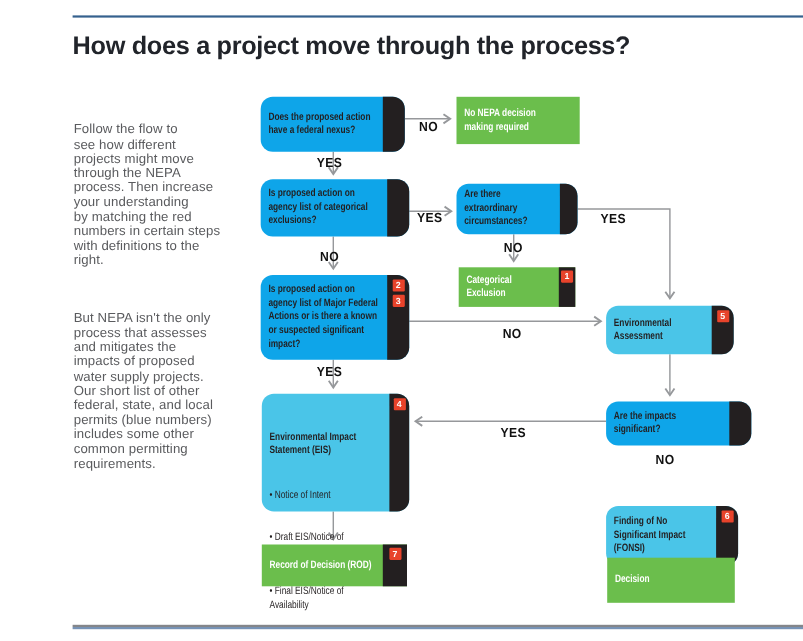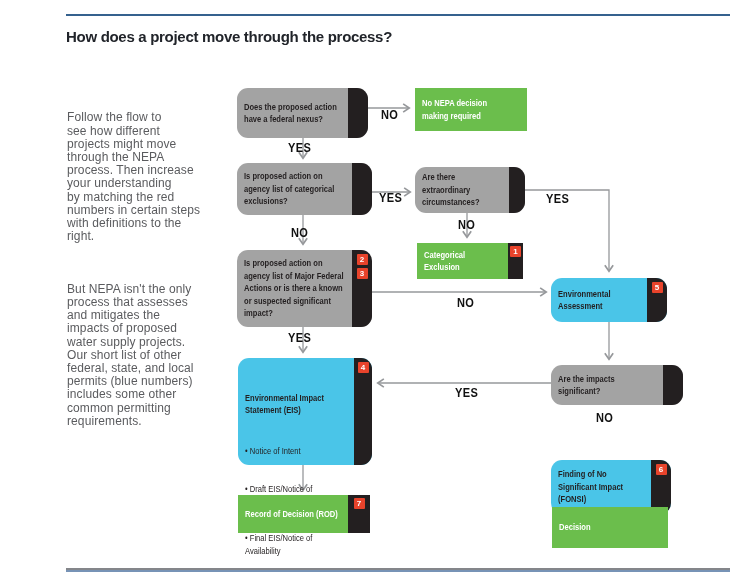--- a/index.html
+++ b/index.html
@@ -10,33 +10,33 @@
   .rule-top {
     position:absolute; left:66px; right:0; top:14px; height:2px;
     background:#35618E;
   }
   .rule-bottom {
     position:absolute; left:66px; right:0; top:568px; height:4px;
     background:linear-gradient(to bottom,#84868a 0%,#84868a 45%,#7793b6 45%,#7793b6 100%);
   }
   .title {
     position:absolute; left:66px; top:28px;
-    font-size:15px; font-weight:bold; color:#21242A; letter-spacing:-0.3px;
+    font-size:23px; font-weight:bold; color:#21242A; letter-spacing:-0.3px;
     white-space:pre;
   }
   .intro {
     position:absolute; left:67px; top:85px; width:155px;
     font-size:12px; line-height:13.2px; color:#5A5B5E;
     white-space:pre; letter-spacing:0.1px;
   }
   .intro p { margin:0 0 13px 0; }
 
   
   .box { position:absolute; display:flex; align-items:center; box-sizing:border-box; }
-  .yellow { background:#a3a3a3; border-radius:11px; }
+  .yellow { background:#0ea5e9; border-radius:11px; }
   .blue   { background:#4AC5E8; border-radius:11px; }
   .green  { background:#6BBE4C; }
   .btxt {
     flex:1; padding-left:9px; padding-right:2px;
     font-size:9.7px; line-height:12.4px; font-weight:bold; color:#231F20;
     white-space:pre; transform:scaleX(0.78); transform-origin:0 50%;
   }
   .green .btxt { color:#ffffff; }
   .cap {
     position:absolute; top:0; bottom:0; right:0; width:20px;

